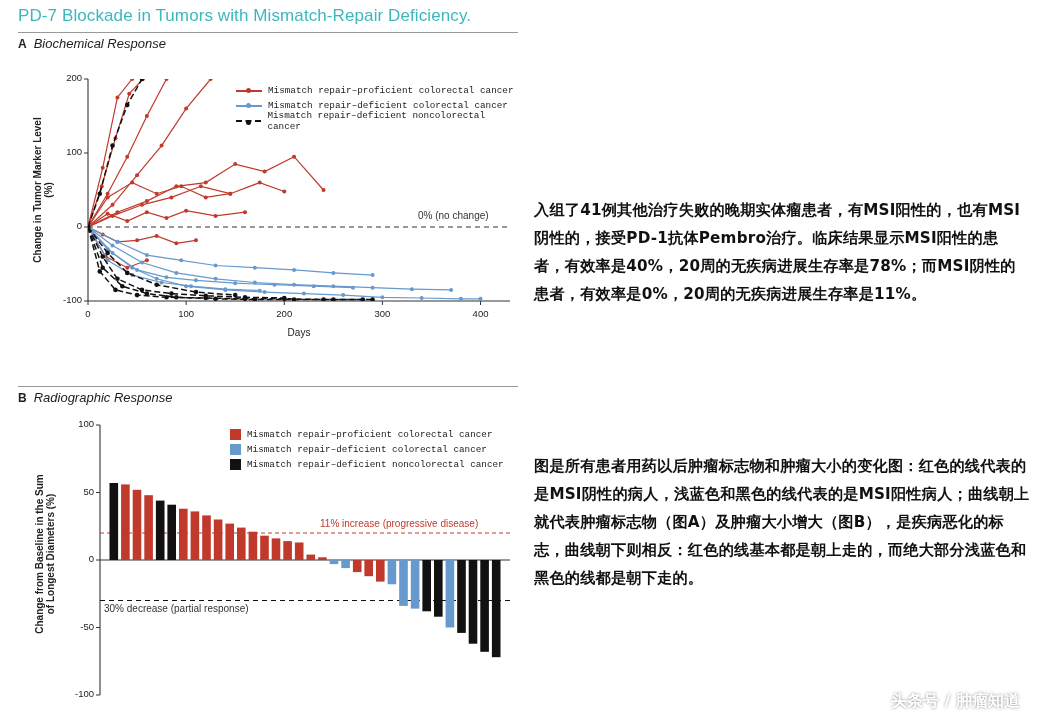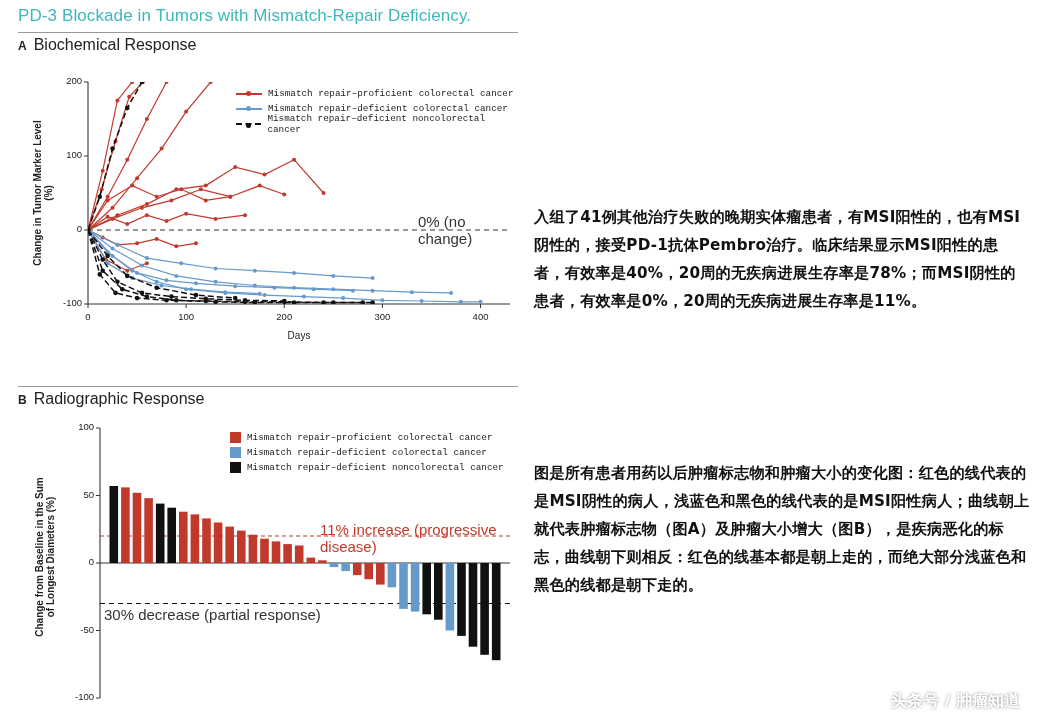--- a/index.html
+++ b/index.html
@@ -13,55 +13,55 @@
     font-size:17px;color:#3cb8bd;letter-spacing:0.1px;
   }
   
   .panelA{position:absolute;left:18px;top:32px;width:500px;height:330px;}
   .panelB{position:absolute;left:18px;top:386px;width:500px;height:330px;}
   .panel-head{
     display:flex;align-items:baseline;gap:7px;
     border-top:1px solid #999;padding-top:3px;
   }
   .panel-letter{font-size:12px;font-weight:bold;color:#222;}
-  .panel-title{font-size:16px;color:#222;}
+  .panel-title{font-size:13px;color:#222;font-style:italic;}
   .plot-wrap{position:relative;width:500px;height:300px;}
   .ylabel{
     position:absolute;transform-origin:0 0;transform:rotate(-90deg);
     font-size:10px;font-weight:bold;color:#222;text-align:center;
   }
   .xlabel{position:absolute;font-size:10px;font-weight:normal;color:#222;}
   .tick-lbl{position:absolute;font-size:9.5px;color:#222;text-align:right;}
   .tick-lbl-x{position:absolute;font-size:9.5px;color:#222;text-align:center;}
   .legend{position:absolute;font-size:9.3px;color:#222;font-family:Liberation Mono, monospace;}
   .legend-row{display:flex;align-items:center;gap:6px;margin-bottom:4px;height:11px;}
   .lg-swatch{width:26px;height:2px;position:relative;}
   .lg-box{width:11px;height:11px;}
   .lg-dot{width:5px;height:5px;border-radius:50%;position:absolute;left:10px;top:-1.5px;}
-  .ann{position:absolute;font-size:15px;color:#333;}
+  .ann{position:absolute;font-size:10px;color:#333;}
   
   .cn-text{
     position:absolute;color:#111;font-weight:bold;
     font-family:"DejaVu Sans", sans-serif;
-    font-size:15.2px;line-height:28px;letter-spacing:0.2px;margin-top:7px;
+    font-size:15.2px;line-height:28px;letter-spacing:0.2px;
   }
   .cn-top{left:534px;top:196px;width:492px;}
   .cn-bot{left:534px;top:452px;width:496px;}
   .watermark{
     position:absolute;right:18px;bottom:10px;
     font-size:16px;color:#fff;font-weight:bold;
     font-family:"DejaVu Sans", sans-serif;
     text-shadow:0 0 3px rgba(0,0,0,.45);
     text-align:center;
   }
 </style>
 </head>
 <body>
 
-<div class="page-title">PD-3 Blockade in Tumors with Mismatch-Repair Deficiency.</div>
+<div class="page-title">PD-7 Blockade in Tumors with Mismatch-Repair Deficiency.</div>
 
 <div class="panelA">
   <div class="panel-head">
     <span class="panel-letter">A</span>
     <span class="panel-title">Biochemical Response</span>
   </div>
   <div class="plot-wrap" id="plotA">
     
   <div class="tick-lbl" style="left: 30px; top: 243px; width: 34px;">-100</div><div class="tick-lbl" style="left: 30px; top: 169px; width: 34px;">0</div><div class="tick-lbl" style="left: 30px; top: 95px; width: 34px;">100</div><div class="tick-lbl" style="left: 30px; top: 21px; width: 34px;">200</div><div class="tick-lbl-x" style="left: 50px; top: 257px; width: 40px;">0</div><div class="tick-lbl-x" style="left: 148.14px; top: 257px; width: 40px;">100</div><div class="tick-lbl-x" style="left: 246.279px; top: 257px; width: 40px;">200</div><div class="tick-lbl-x" style="left: 344.419px; top: 257px; width: 40px;">300</div><div class="tick-lbl-x" style="left: 442.558px; top: 257px; width: 40px;">400</div><svg width="500" height="300">
         <defs>

